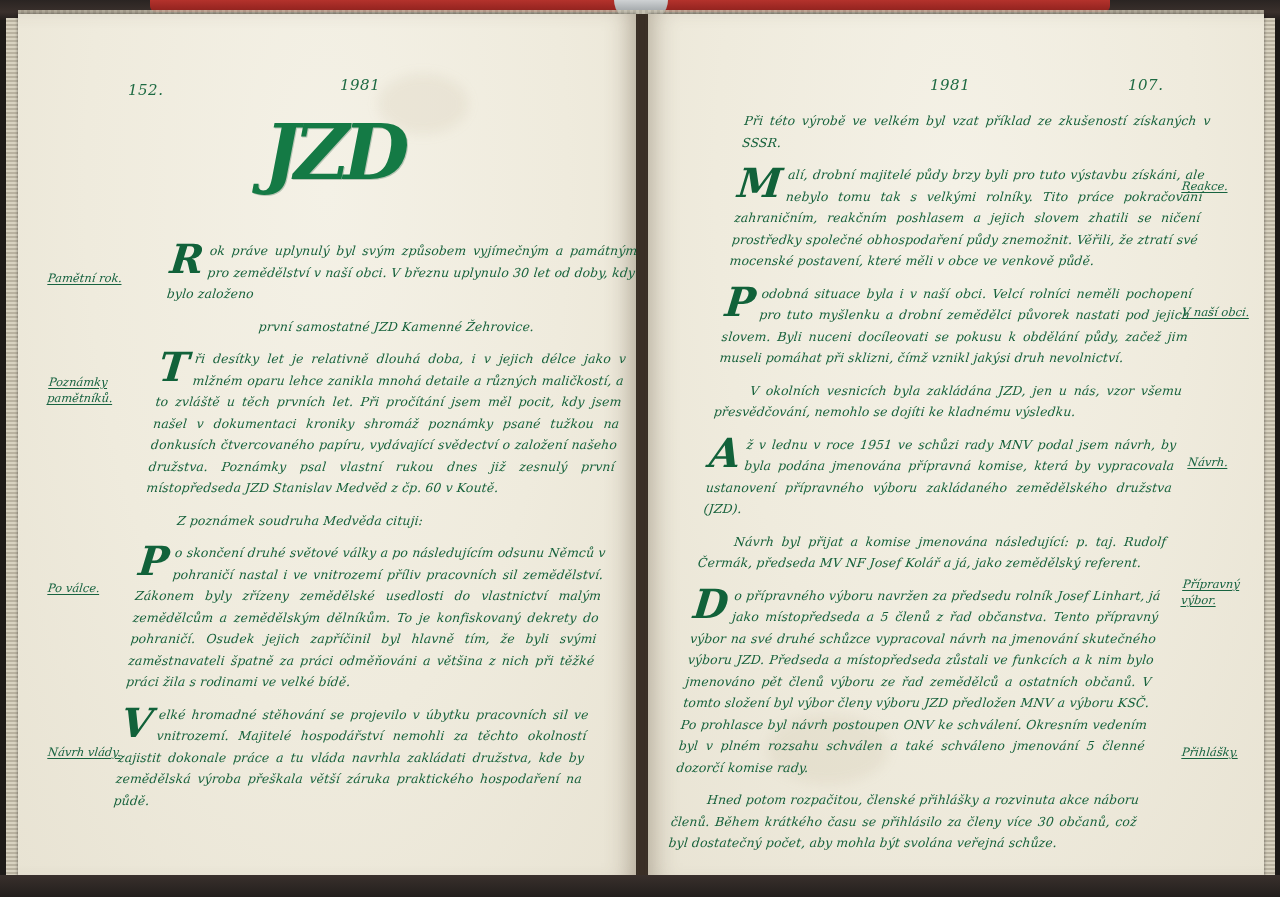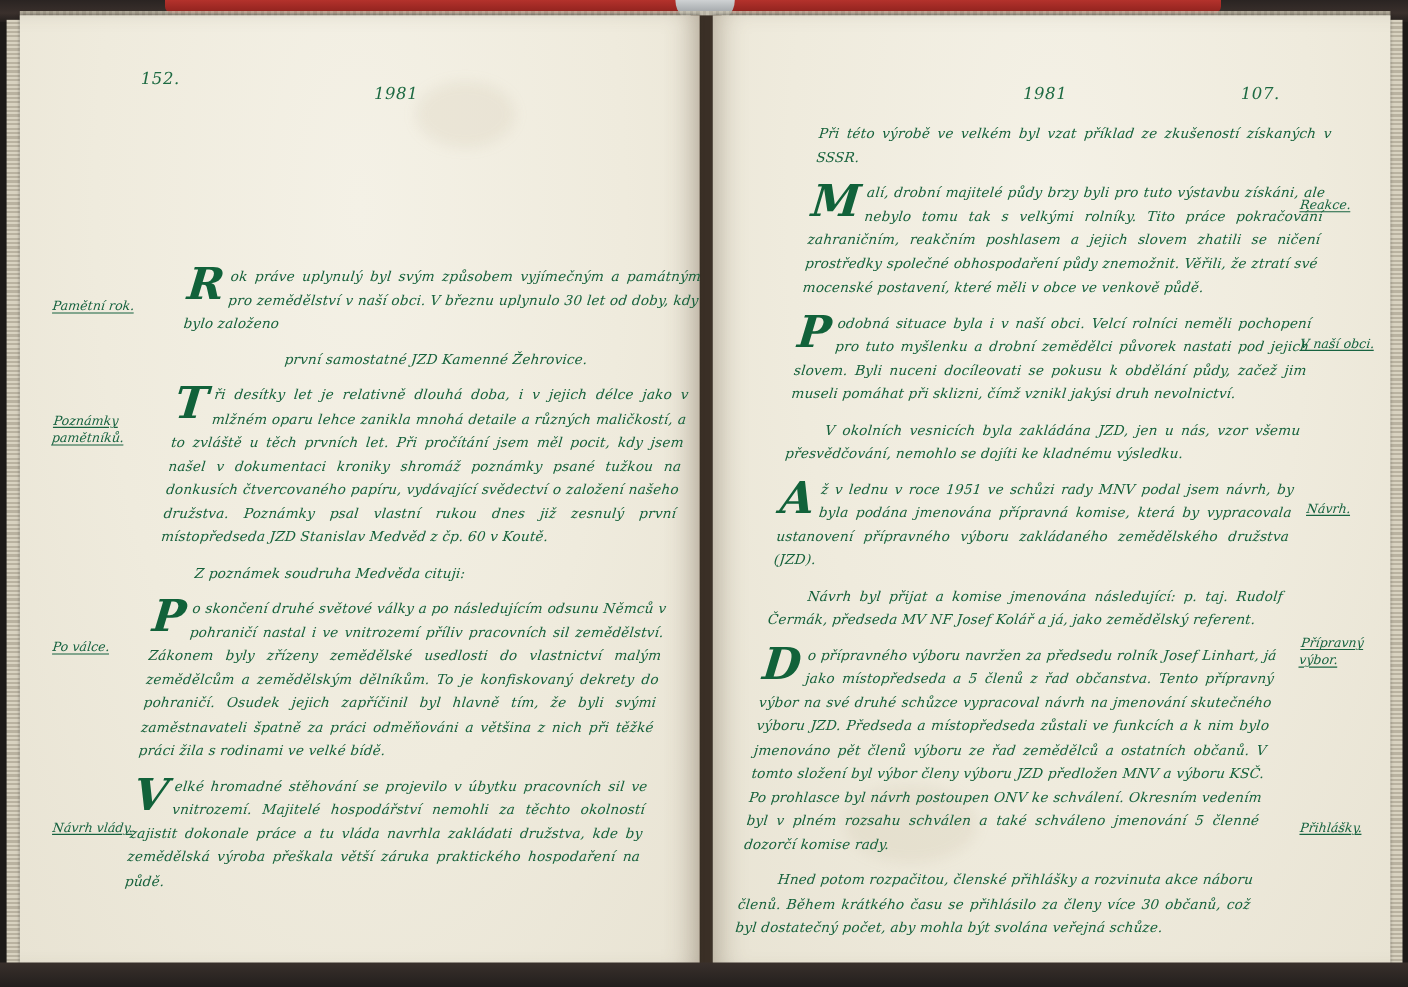--- a/index.html
+++ b/index.html
@@ -190,23 +190,24 @@
   <div class="cover-clip"></div>
   <div class="stack-top"></div>
 
   <div class="edge-left"></div>
   <div class="edge-right"></div>
   <div class="gutter"></div>
 
   <div class="page page-left">
     <div class="blotch" style="left:360px; top:60px; width:90px; height:60px;"></div>
 
-    <div class="folio" style="left:110px; top:48px;text-align:right;">152.</div>
+    <div class="folio" style="left:110px; top:67px;text-align:right;">152.</div>
     <div class="folio" style="left:322px; top:62px;">1981</div>
 
+    <div class="jzd-title">JZD</div>
 
     <div class="margin-note" style="left:30px; top:256px;">
       <u>Pamětní rok.</u>
     </div>
     <div class="margin-note" style="left:30px; top:360px; width:84px;">
       <u>Poznámky pamětníků.</u>
     </div>
     <div class="margin-note" style="left:30px; top:566px;">
       <u>Po válce.</u>
     </div>

